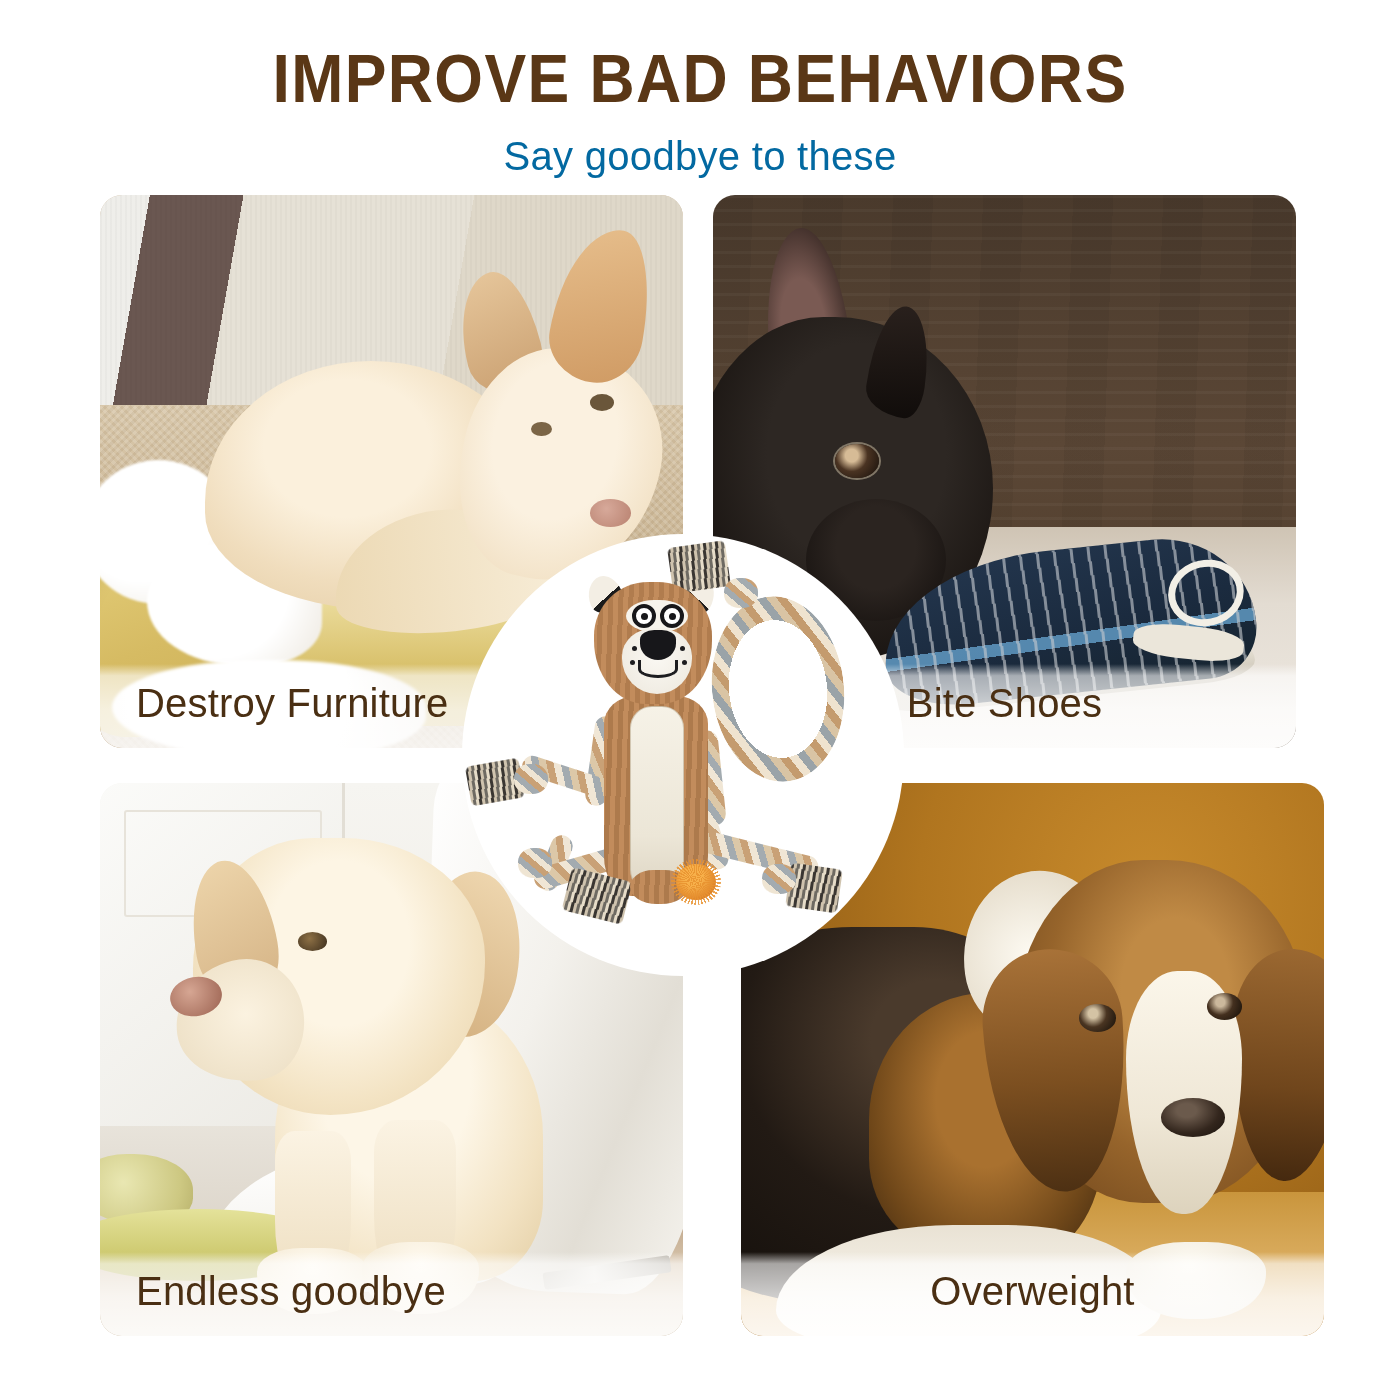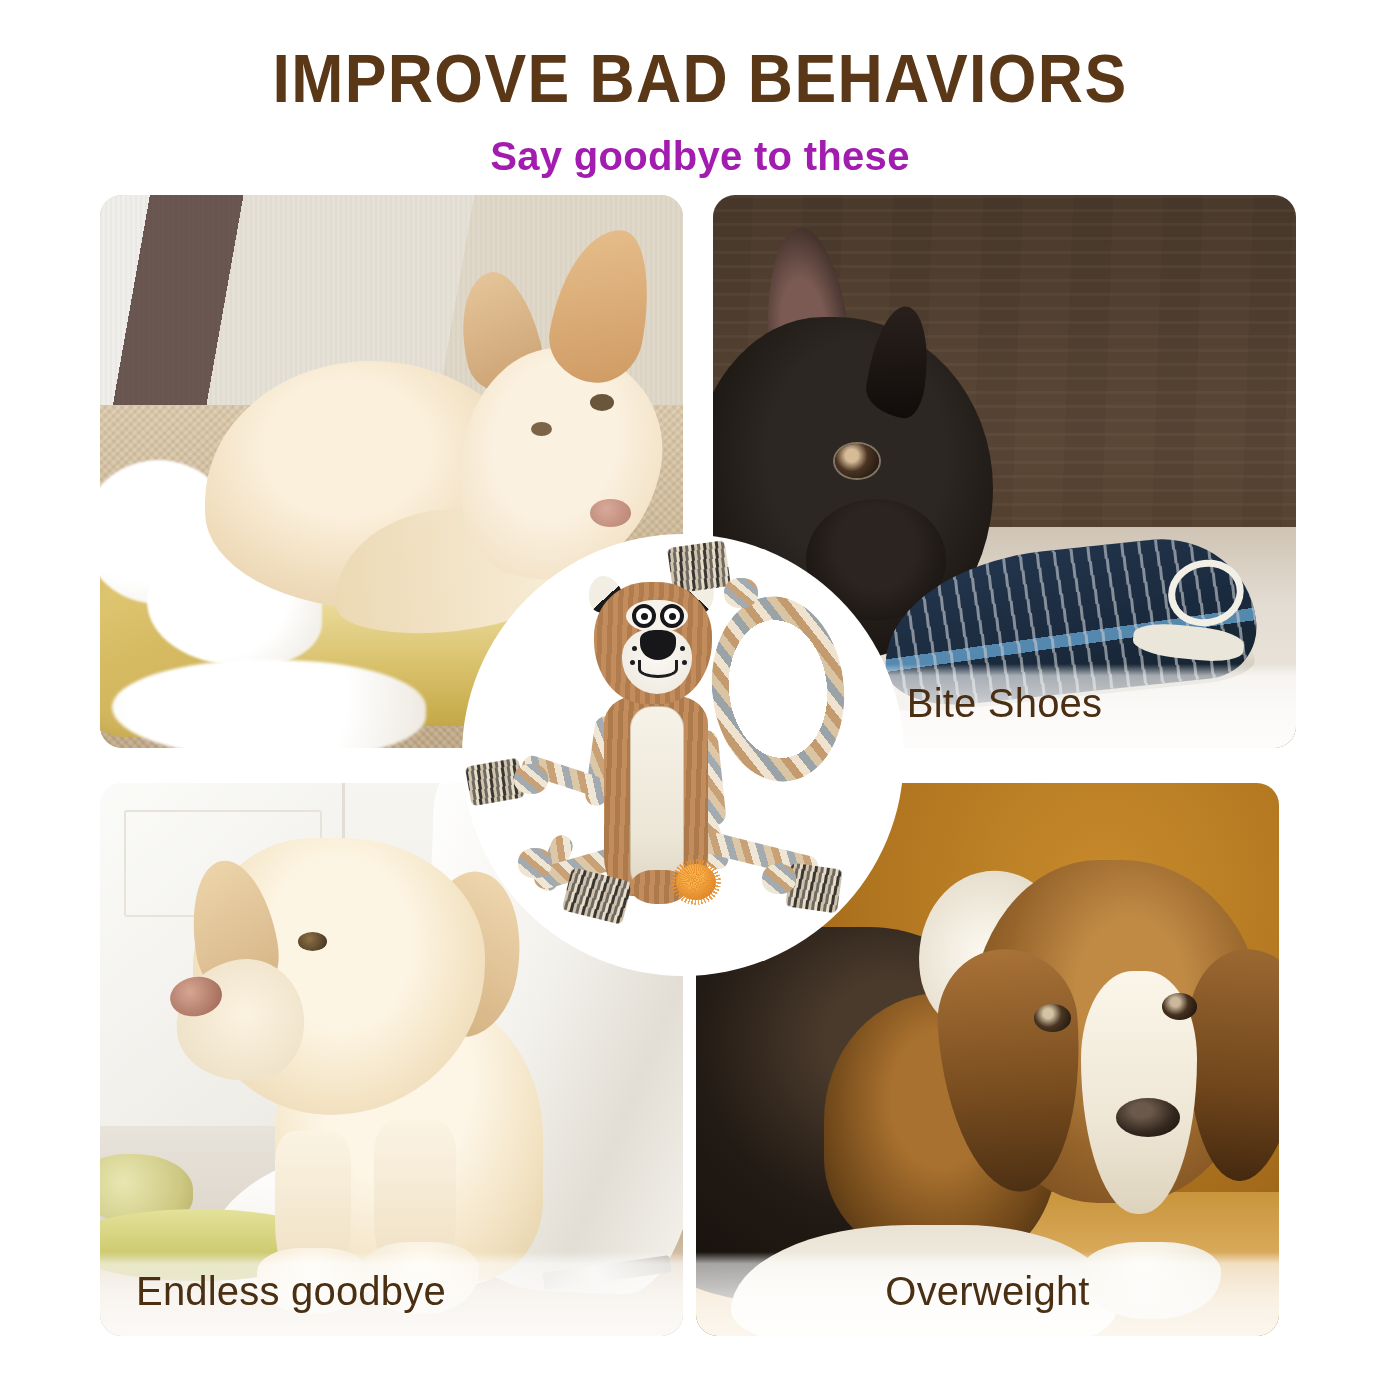--- a/index.html
+++ b/index.html
@@ -33,22 +33,22 @@
     font-size: 68px;
     font-weight: 700;
     letter-spacing: 1.5px;
     color: #5a3716;
     line-height: 1.0;
     transform: scaleX(0.92);
   }
   .subtitle {
     margin-top: 22px;
     font-size: 40px;
-    font-weight: 700;
-    color: #a21caf;
+    font-weight: 400;
+    color: #0369a1;
     letter-spacing: 0.3px;
   }
 
   
   .grid {
     position: absolute;
     left: 100px;
     top: 195px;
     width: 1196px;
     height: 1140px;
@@ -56,21 +56,21 @@
   .cell {
     position: absolute;
     width: 583px;
     height: 553px;
     border-radius: 22px;
     overflow: hidden;
   }
   .cell.tl { left: 0;     top: 0; }
   .cell.tr { left: 613px; top: 0; }
   .cell.bl { left: 0;     top: 588px; }
-  .cell.br { left: 596px; top: 588px; }
+  .cell.br { left: 641px; top: 588px; }
 
   .photo { position: absolute; inset: 0; overflow: hidden; }
 
   
   .cap-band {
     position: absolute;
     left: 0; right: 0; bottom: 0;
     height: 84px;
     background: linear-gradient(to bottom, rgba(255,255,255,0) 0%, rgba(255,255,255,0.62) 14%, rgba(255,255,255,0.80) 55%, rgba(255,255,255,0.86) 100%);
     display: flex;
@@ -594,20 +594,23 @@
         <div class="tl-stuff2"></div>
         <div class="tl-stuff3"></div>
         <div class="tl-dog-body"></div>
         <div class="tl-dog-tail"></div>
         <div class="tl-dog-ear2"></div>
         <div class="tl-dog-head"></div>
         <div class="tl-dog-ear"></div>
         <div class="tl-dog-eye"></div>
         <div class="tl-dog-eye2"></div>
         <div class="tl-dog-nose"></div>
+      </div>
+      <div class="cap-band left">
+        <span class="caption">Destroy Furniture</span>
       </div>
     </div>
 
     <div class="cell tr">
       <div class="photo">
         <div class="tr-wood"></div>
         <div class="tr-floor"></div>
         <div class="tr-dog-body"></div>
         <div class="tr-ear-big"></div>
         <div class="tr-dog-head"></div>

